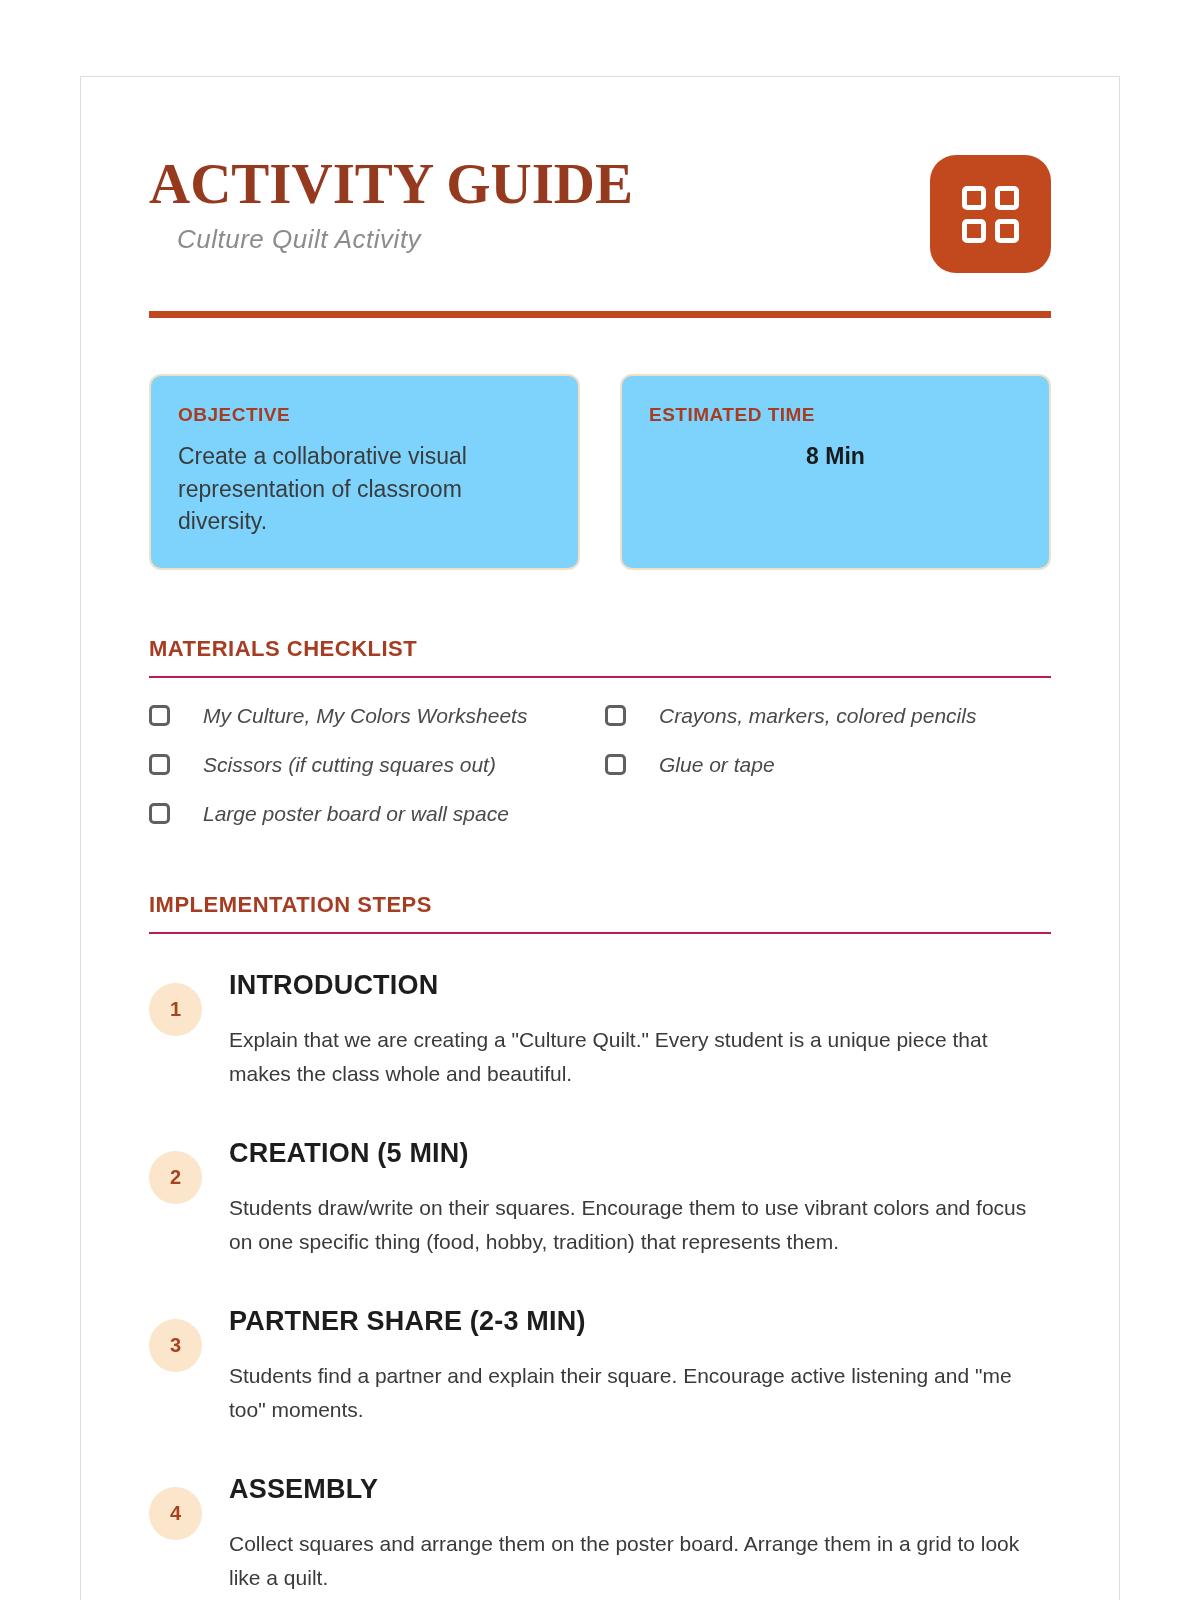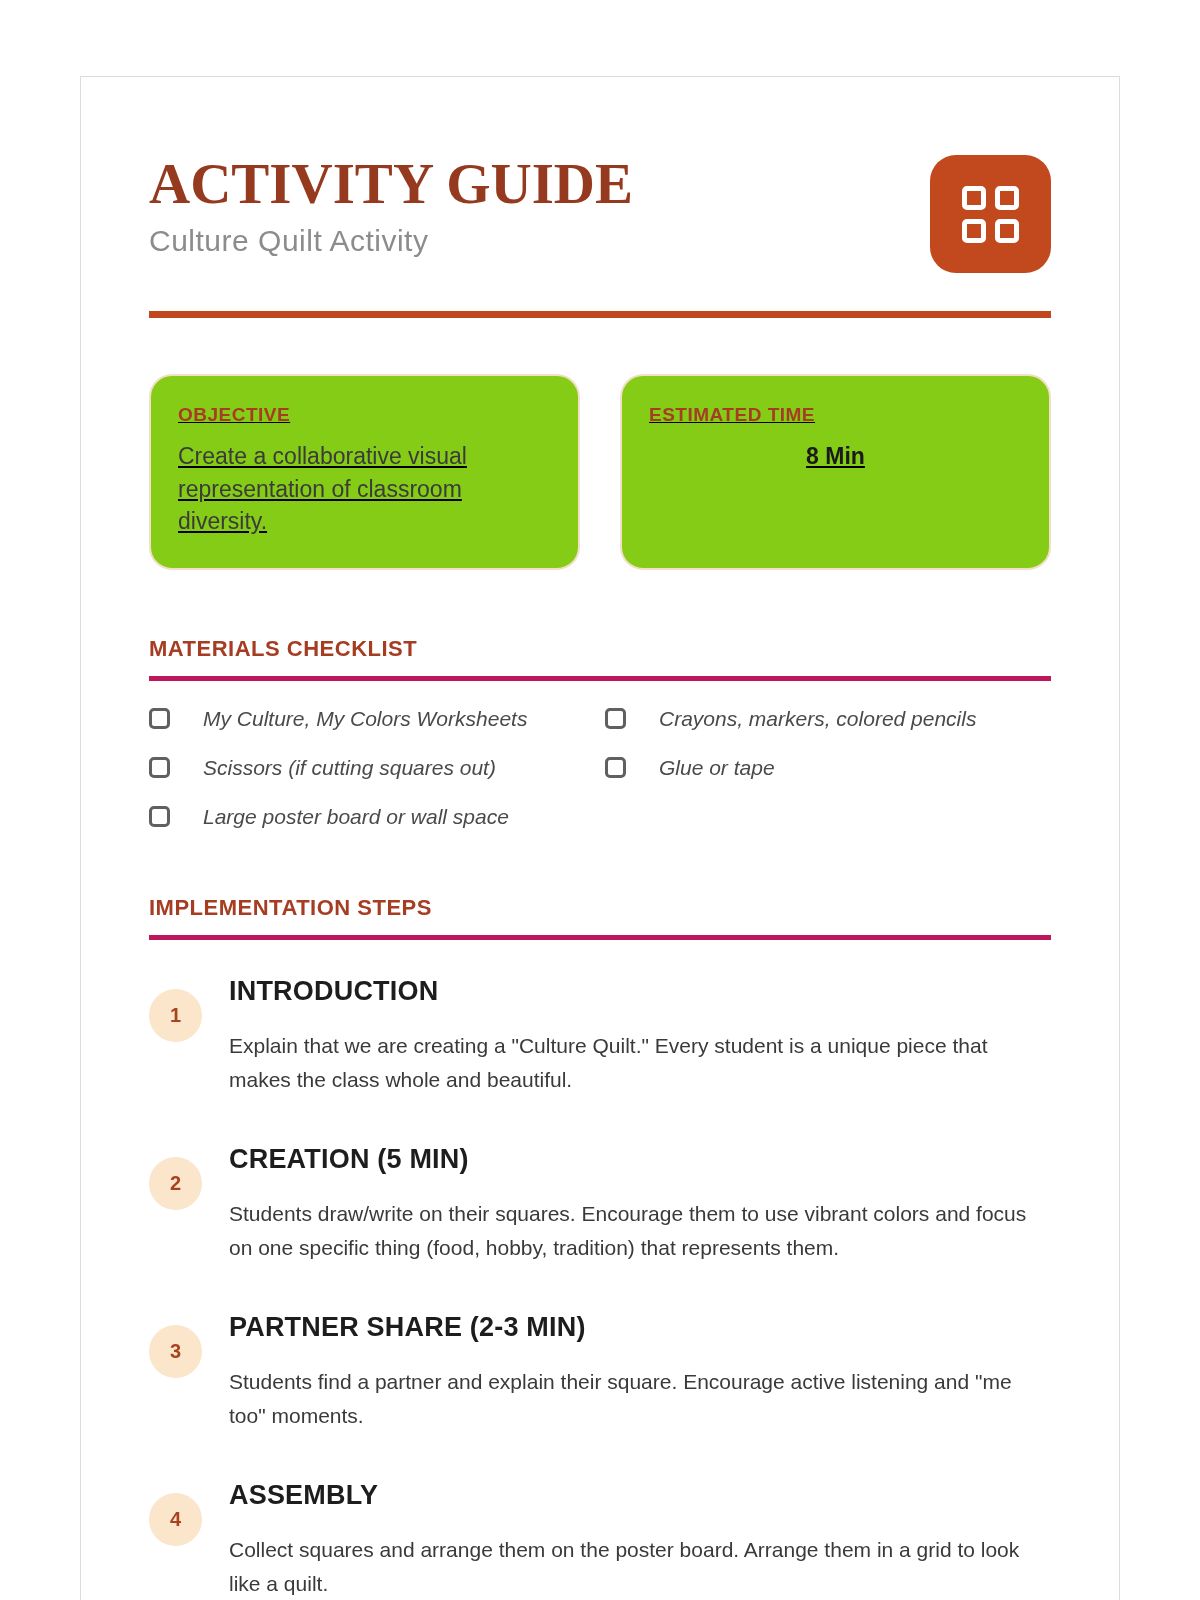--- a/index.html
+++ b/index.html
@@ -24,24 +24,26 @@
   .header-row { display: flex; justify-content: space-between; align-items: flex-start; }
   .doc-title {
     font-family: "Liberation Serif", serif;
     font-weight: 700;
     font-size: 57px;
     letter-spacing: 0px;
     color: #963a1f;
     line-height: 1.0;
   }
   .doc-subtitle {
-    font-size: 30px;
+    font-style: italic;
+    font-size: 26px;
     color: #8c8c8c;
     margin-top: 12px;
     letter-spacing: 0.5px;
+    margin-left: 28px;
   }
   .grid-badge {
     width: 121px; height: 118px;
     background: #c2491e;
     border-radius: 26px;
     flex: 0 0 auto;
     display: flex; align-items: center; justify-content: center;
   }
   .grid-badge .cells {
     display: grid;
@@ -57,26 +59,25 @@
   .rule {
     height: 7px;
     background: #c0471e;
     margin-top: 38px;
   }
 
   
   .cards-row { display: flex; gap: 40px; margin-top: 56px; }
   .info-card {
     flex: 1 1 0;
-    background: #84cc16;
+    background: #7dd3fc;
     border: 2px solid #f3dfc6;
-    border-radius: 23px;
+    border-radius: 12px;
     padding: 28px 27px 30px 27px;
     min-height: 181px;
-    text-decoration: underline;
   }
   .info-card .card-label {
     font-size: 19px;
     font-weight: 700;
     letter-spacing: 0.5px;
     color: #a63d22;
   }
   .info-card .card-body {
     margin-top: 14px;
     font-size: 23px;
@@ -89,21 +90,21 @@
     color: #1a1a1a;
   }
 
   
   .section-heading {
     font-size: 22px;
     font-weight: 700;
     letter-spacing: 0.5px;
     color: #a63d22;
     padding-bottom: 14px;
-    border-bottom: 5px solid #be185d;
+    border-bottom: 2px solid #be185d;
   }
   .section-materials { margin-top: 66px; }
   .section-steps { margin-top: 66px; }
 
   
   .checklist {
     margin-top: 26px;
     display: grid;
     grid-template-columns: 1fr 1fr;
     column-gap: 10px;

